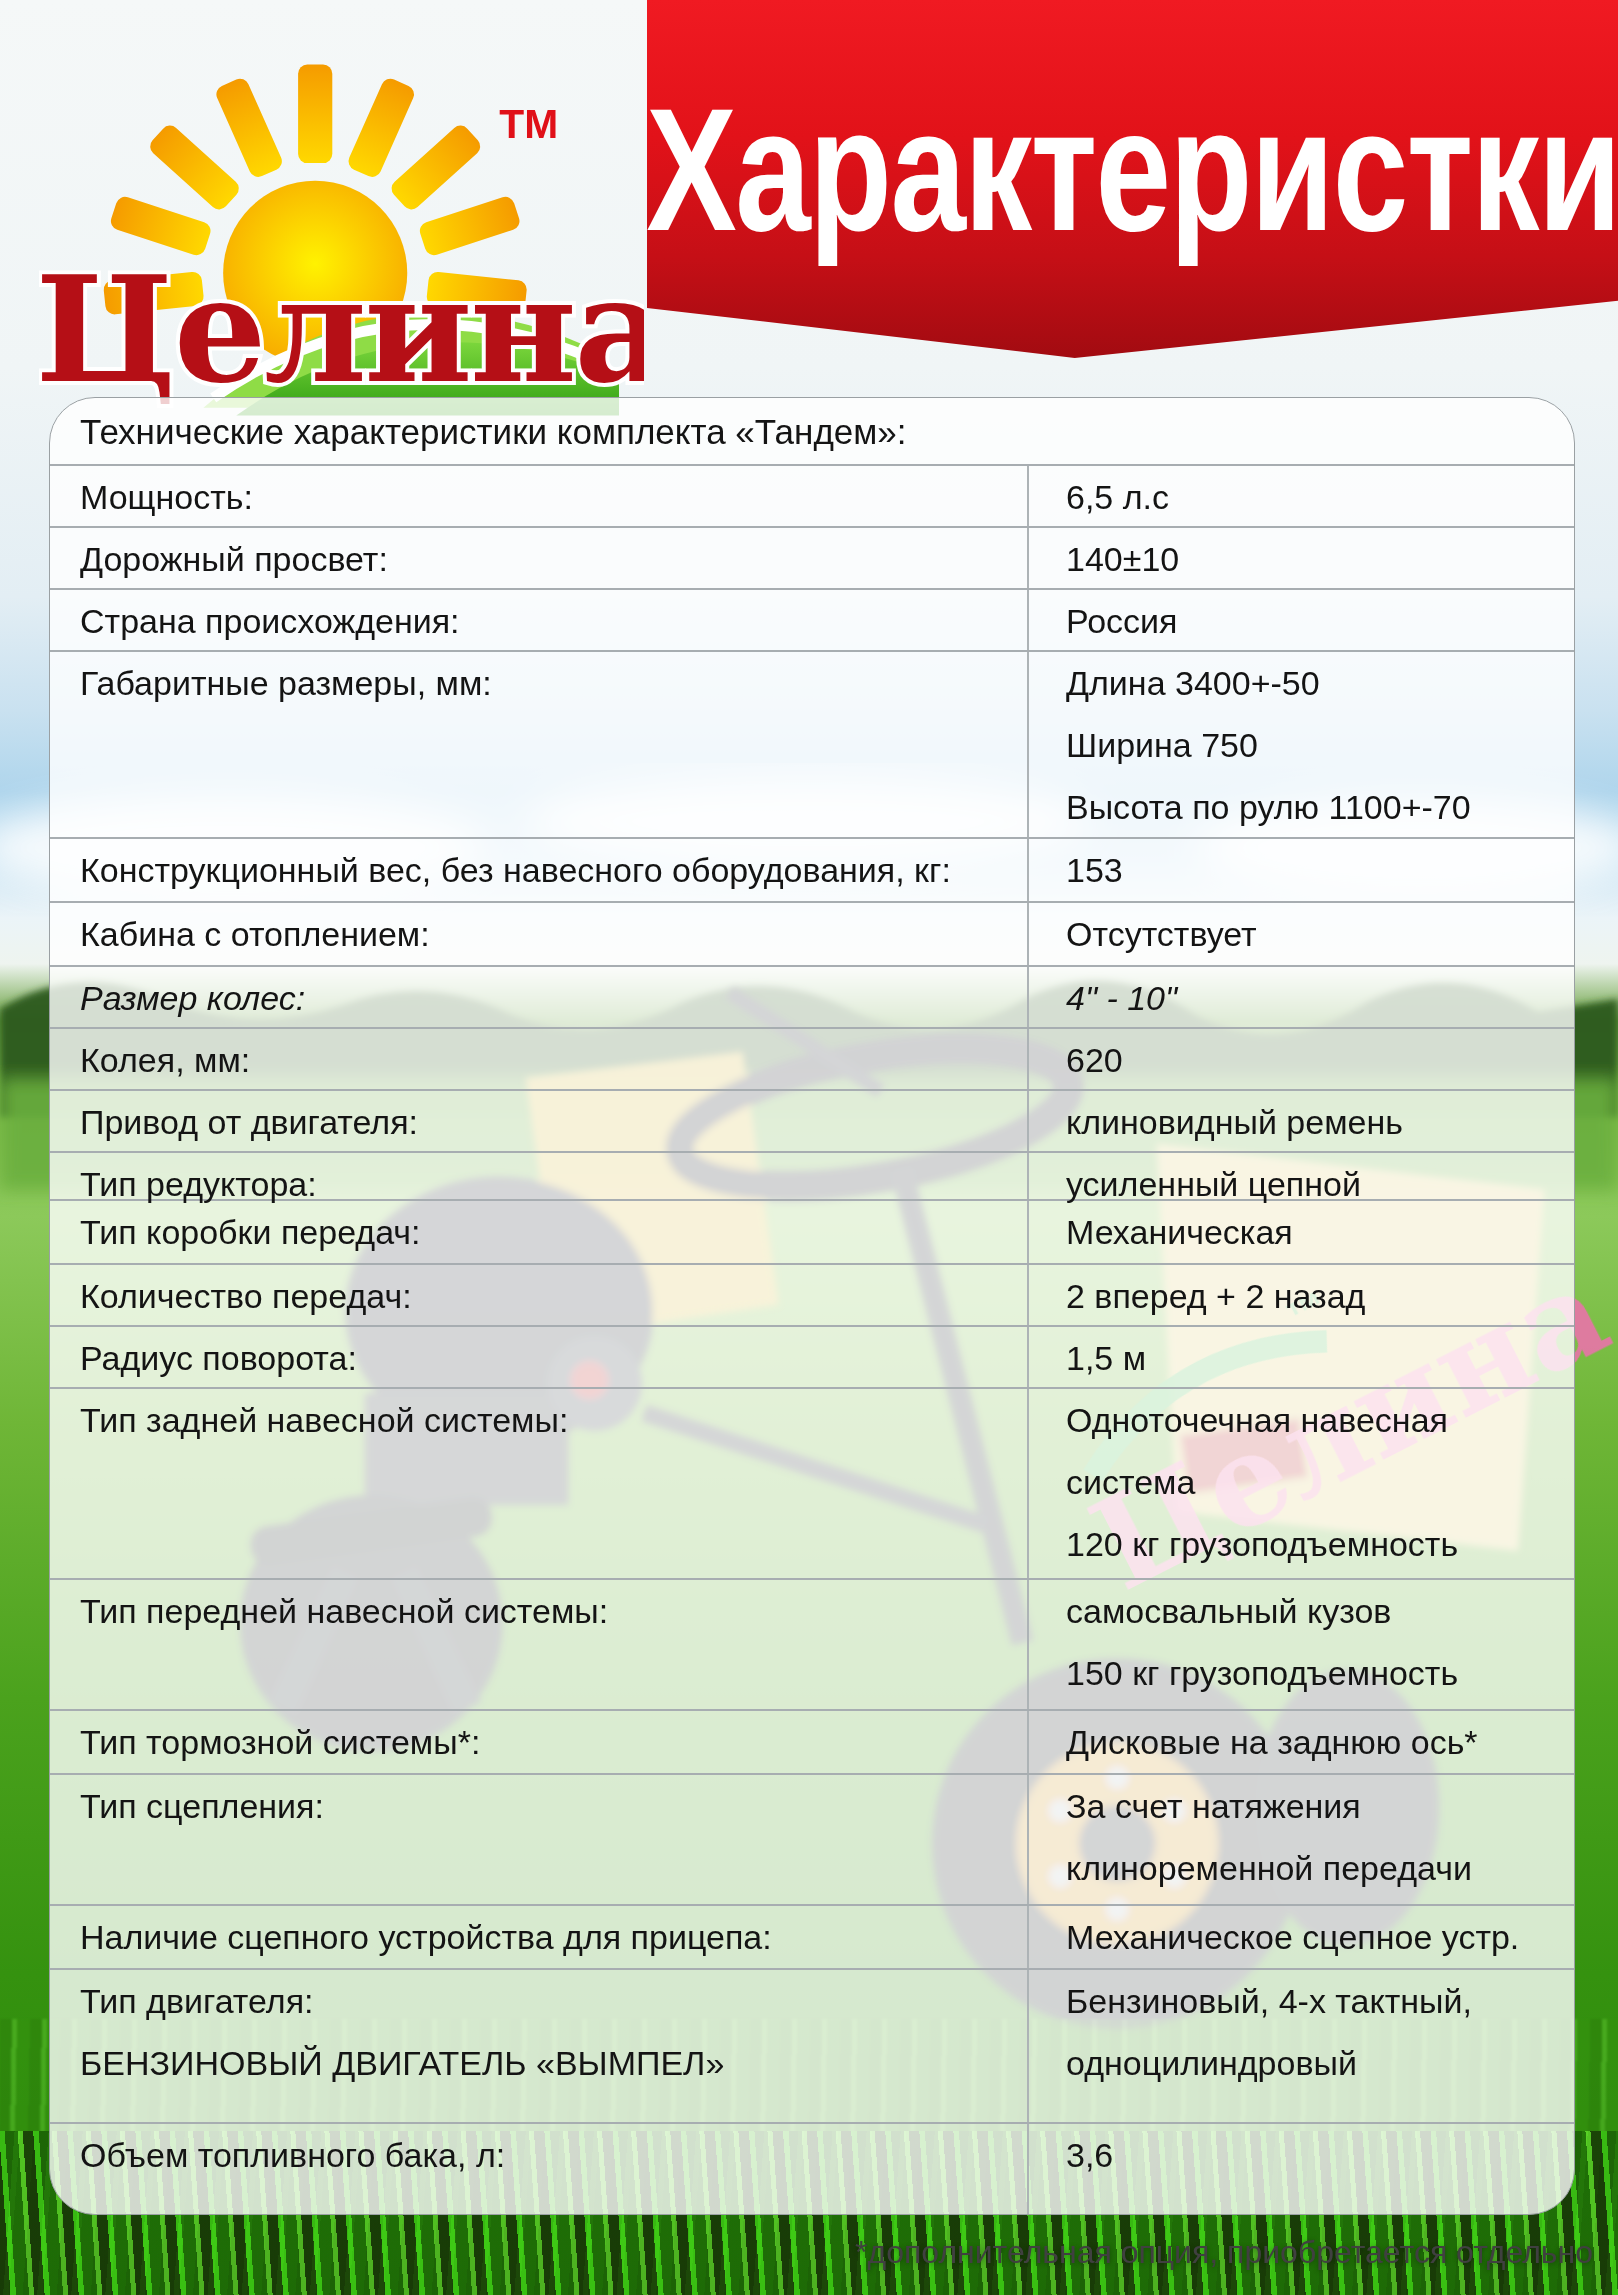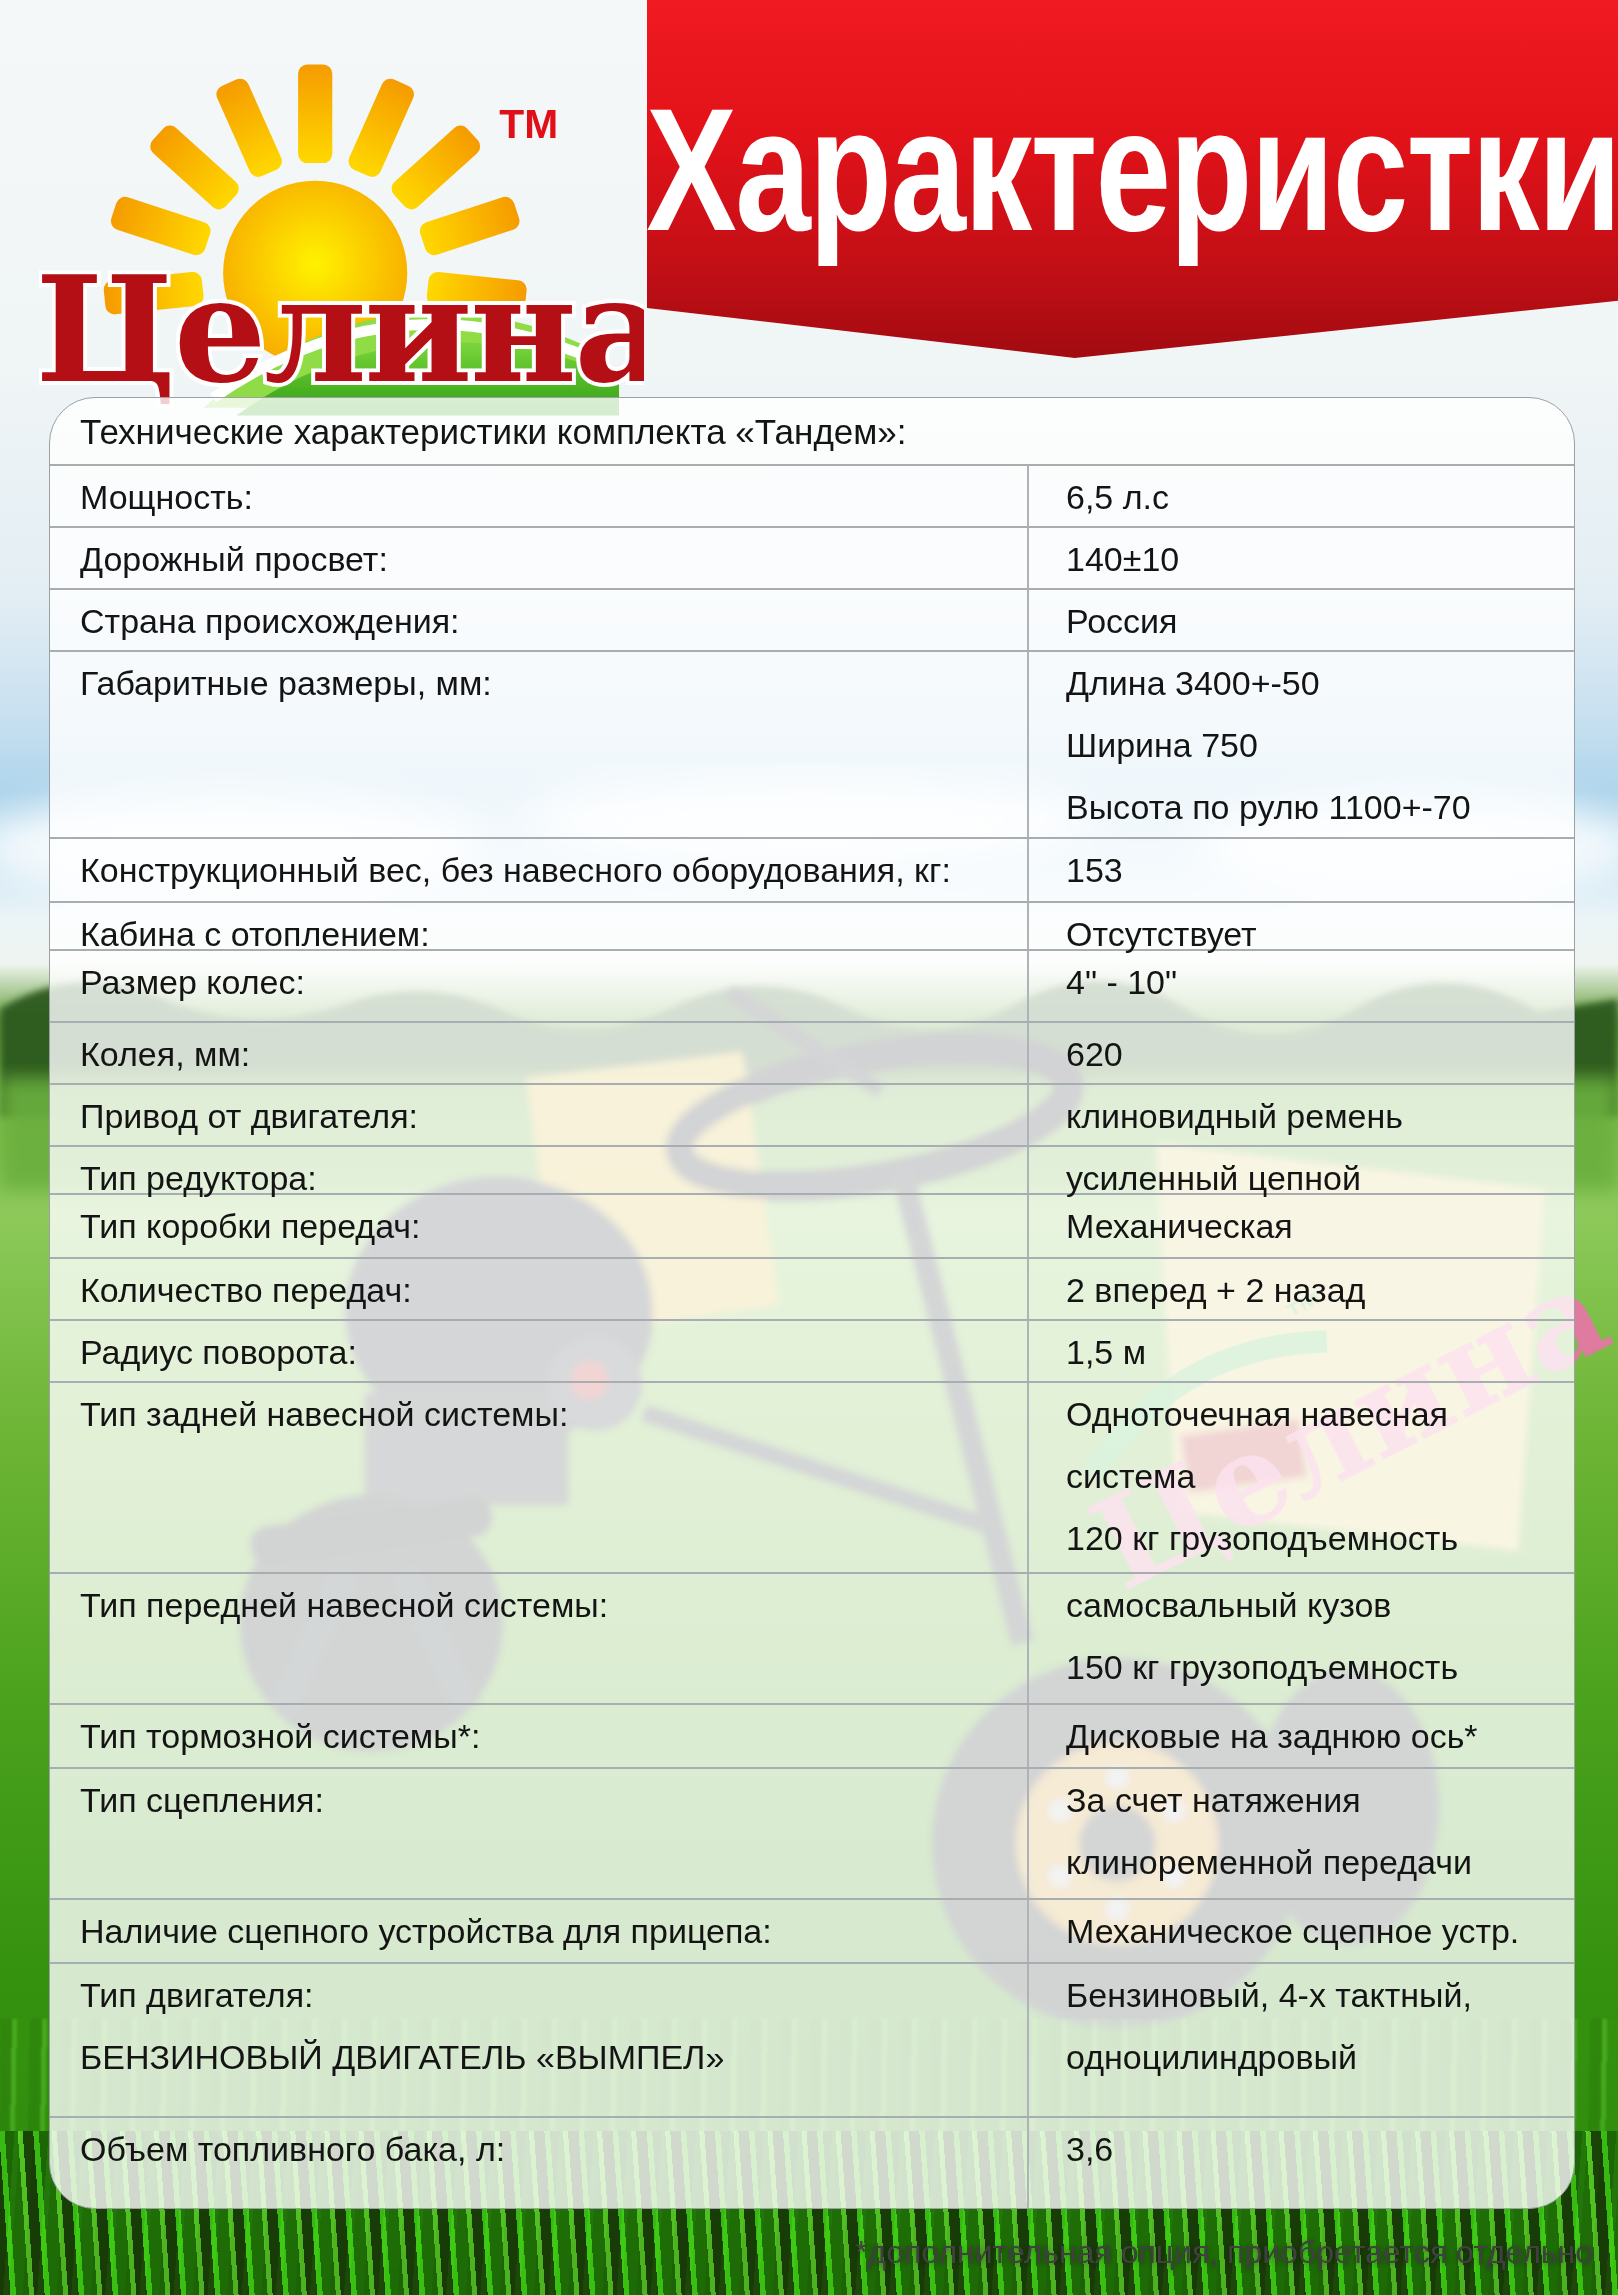--- a/index.html
+++ b/index.html
@@ -240,25 +240,25 @@
         <div class="row" style="height: 187px;">
           <div class="cell label">Габаритные размеры, мм:</div>
           <div class="cell value">Длина 3400+-50
 Ширина 750
 Высота по рулю 1100+-70</div>
         </div>
         <div class="row" style="height: 64px;">
           <div class="cell label">Конструкционный вес, без навесного оборудования, кг:</div>
           <div class="cell value">153</div>
         </div>
-        <div class="row" style="height: 48px;">
+        <div class="row" style="height: 64px;">
           <div class="cell label">Кабина с отоплением:</div>
           <div class="cell value">Отсутствует</div>
         </div>
-        <div class="row" style="height: 72px;">
+        <div class="row" style="height: 62px; font-style: italic;">
           <div class="cell label">Размер колес:</div>
           <div class="cell value">4" - 10"</div>
         </div>
         <div class="row" style="height: 62px;">
           <div class="cell label">Колея, мм:</div>
           <div class="cell value">620</div>
         </div>
         <div class="row" style="height: 62px;">
           <div class="cell label">Привод от двигателя:</div>
           <div class="cell value">клиновидный ремень</div>

